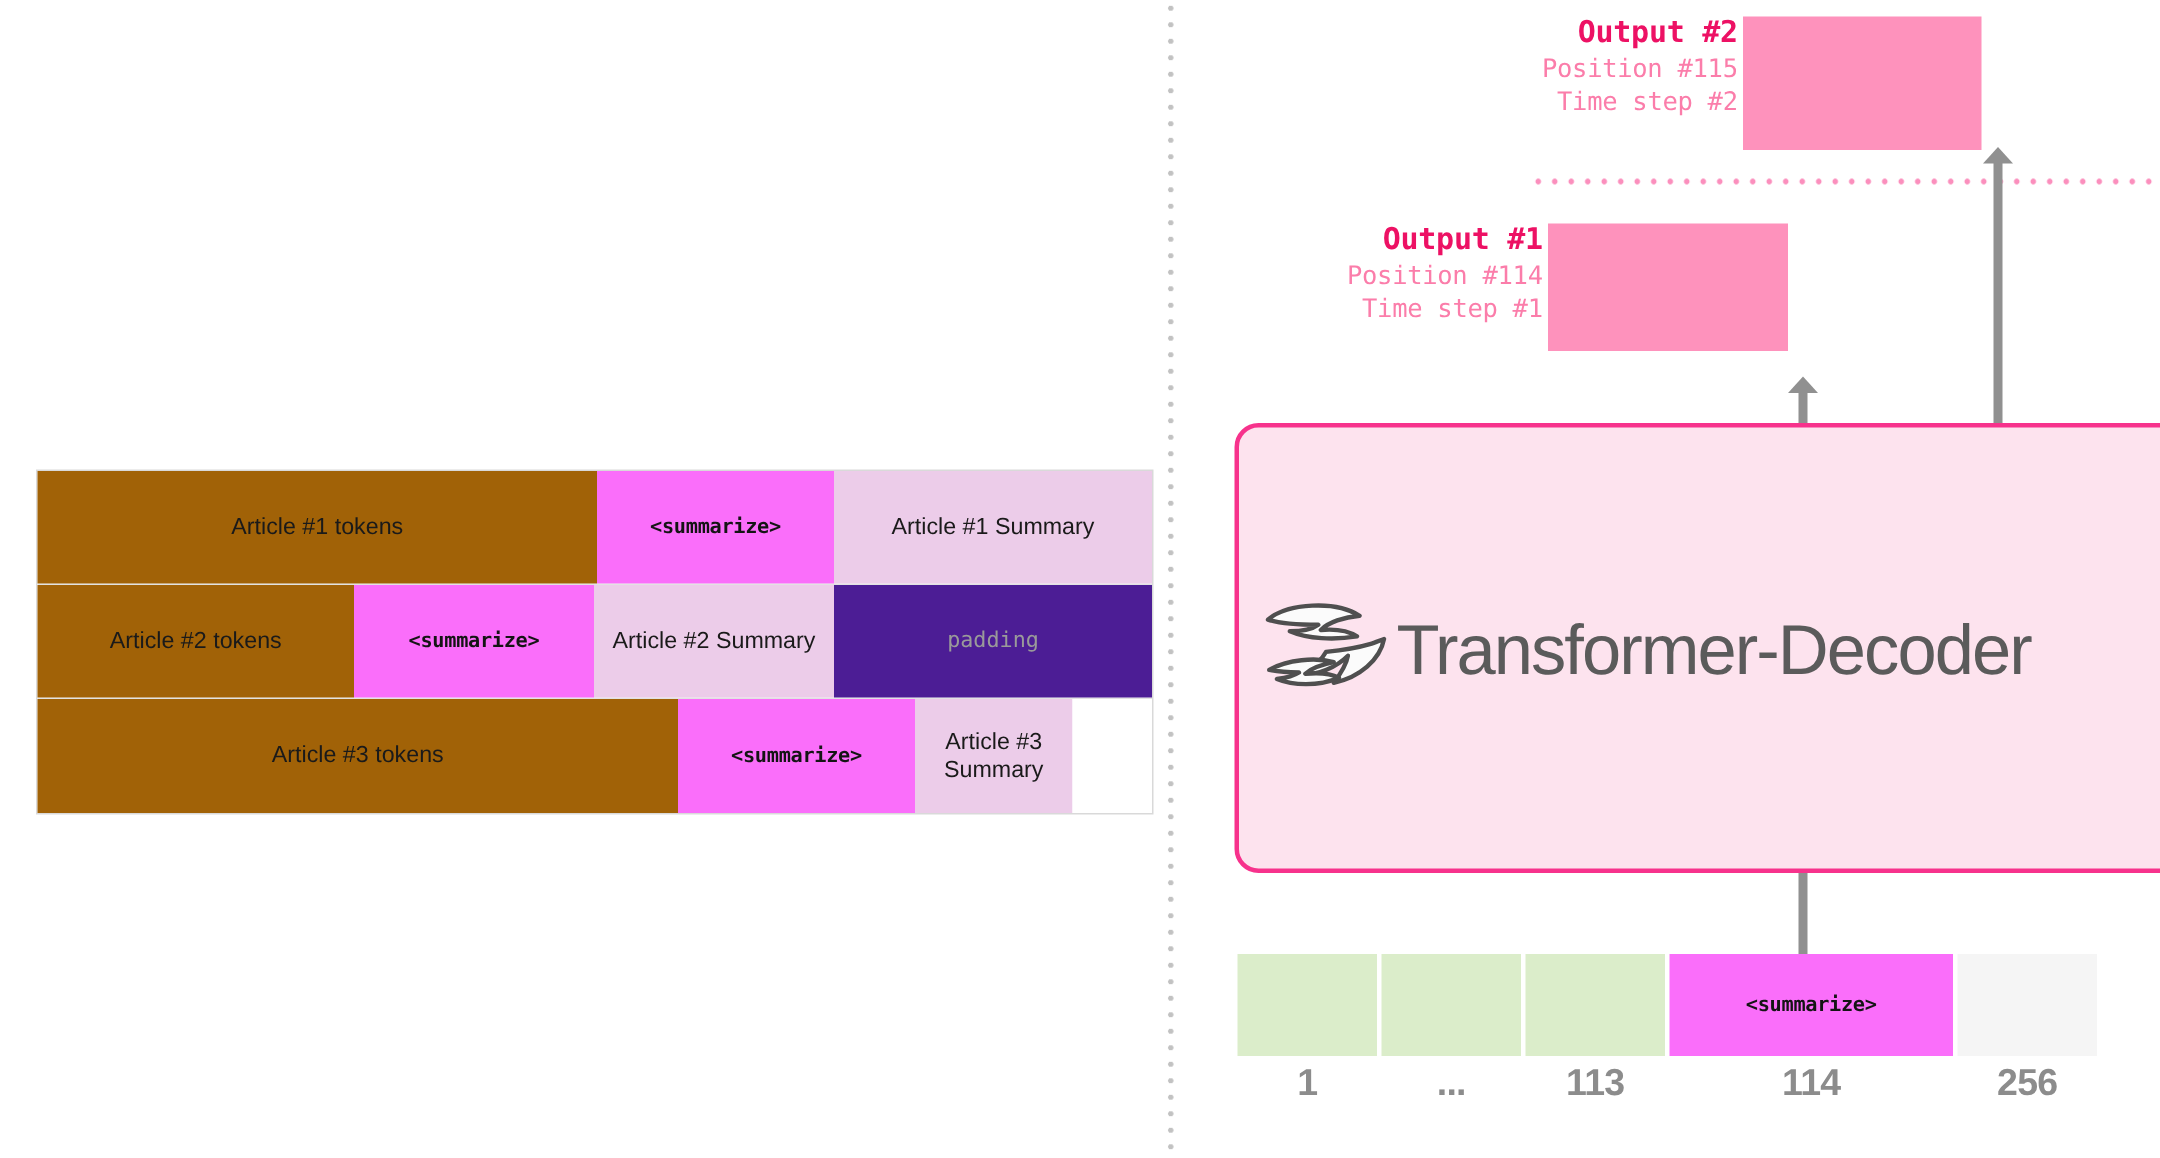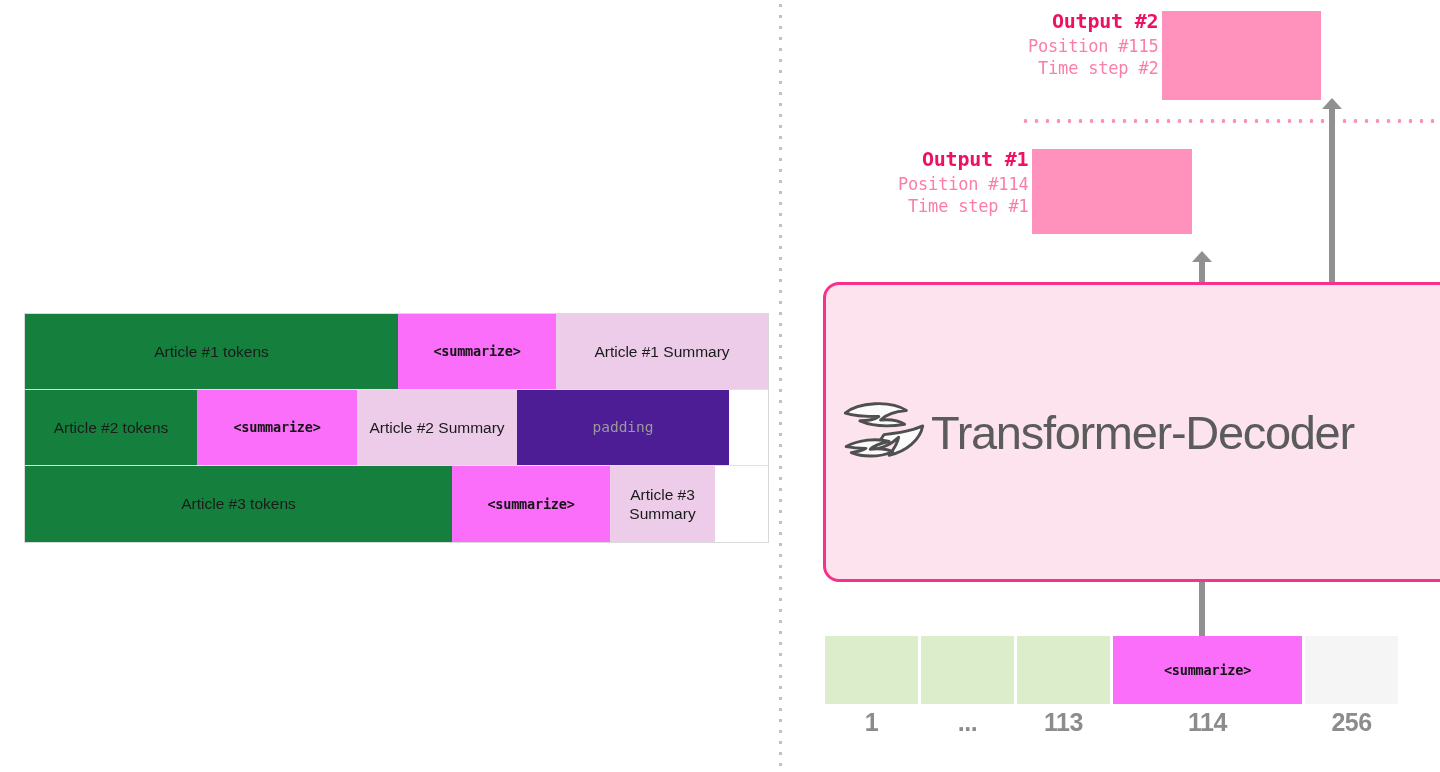--- a/index.html
+++ b/index.html
@@ -71,21 +71,21 @@
     display: flex;
     align-items: center;
     justify-content: center;
     text-align: center;
     box-sizing: border-box;
     font-size: 15.5px;
     color: #1a1a1a;
     line-height: 1.25;
     overflow: hidden;
   }
-  .cell.tokens   { background: #15803d; }
+  .cell.tokens   { background: #a16207; }
   .cell.sumtoken {
     background: #fa6efa;
     font-family: "DejaVu Sans Mono", "Liberation Mono", monospace;
     font-weight: bold;
     font-size: 13.5px;
     color: #141414;
     letter-spacing: -0.2px;
   }
   .cell.summary  { background: #eccce9; }
   .cell.padding  {
@@ -248,21 +248,21 @@
 
   <div class="left-panel">
 
     <div class="dataset-table" id="ds-table">
         <div class="ds-row">
           <div class="cell tokens" style="width: 373px;">Article #1 tokens</div>
           <div class="cell sumtoken" style="width: 158px;">&lt;summarize&gt;</div>
           <div class="cell summary" style="width: 212px;">Article #1 Summary</div>
         </div>
         <div class="ds-row">
-          <div class="cell tokens" style="width: 172px;">Article #2 tokens</div>
+          <div class="cell tokens" style="width: 211px;">Article #2 tokens</div>
           <div class="cell sumtoken" style="width: 160px;">&lt;summarize&gt;</div>
           <div class="cell summary" style="width: 160px;">Article #2 Summary</div>
           <div class="cell padding" style="width: 212px;">padding</div>
         </div>
         <div class="ds-row">
           <div class="cell tokens" style="width: 427px;">Article #3 tokens</div>
           <div class="cell sumtoken" style="width: 158px;">&lt;summarize&gt;</div>
           <div class="cell summary" style="width: 105px;">Article #3 Summary</div>
           <div class="cell blank" style="width: 53px;"></div>
         </div>

